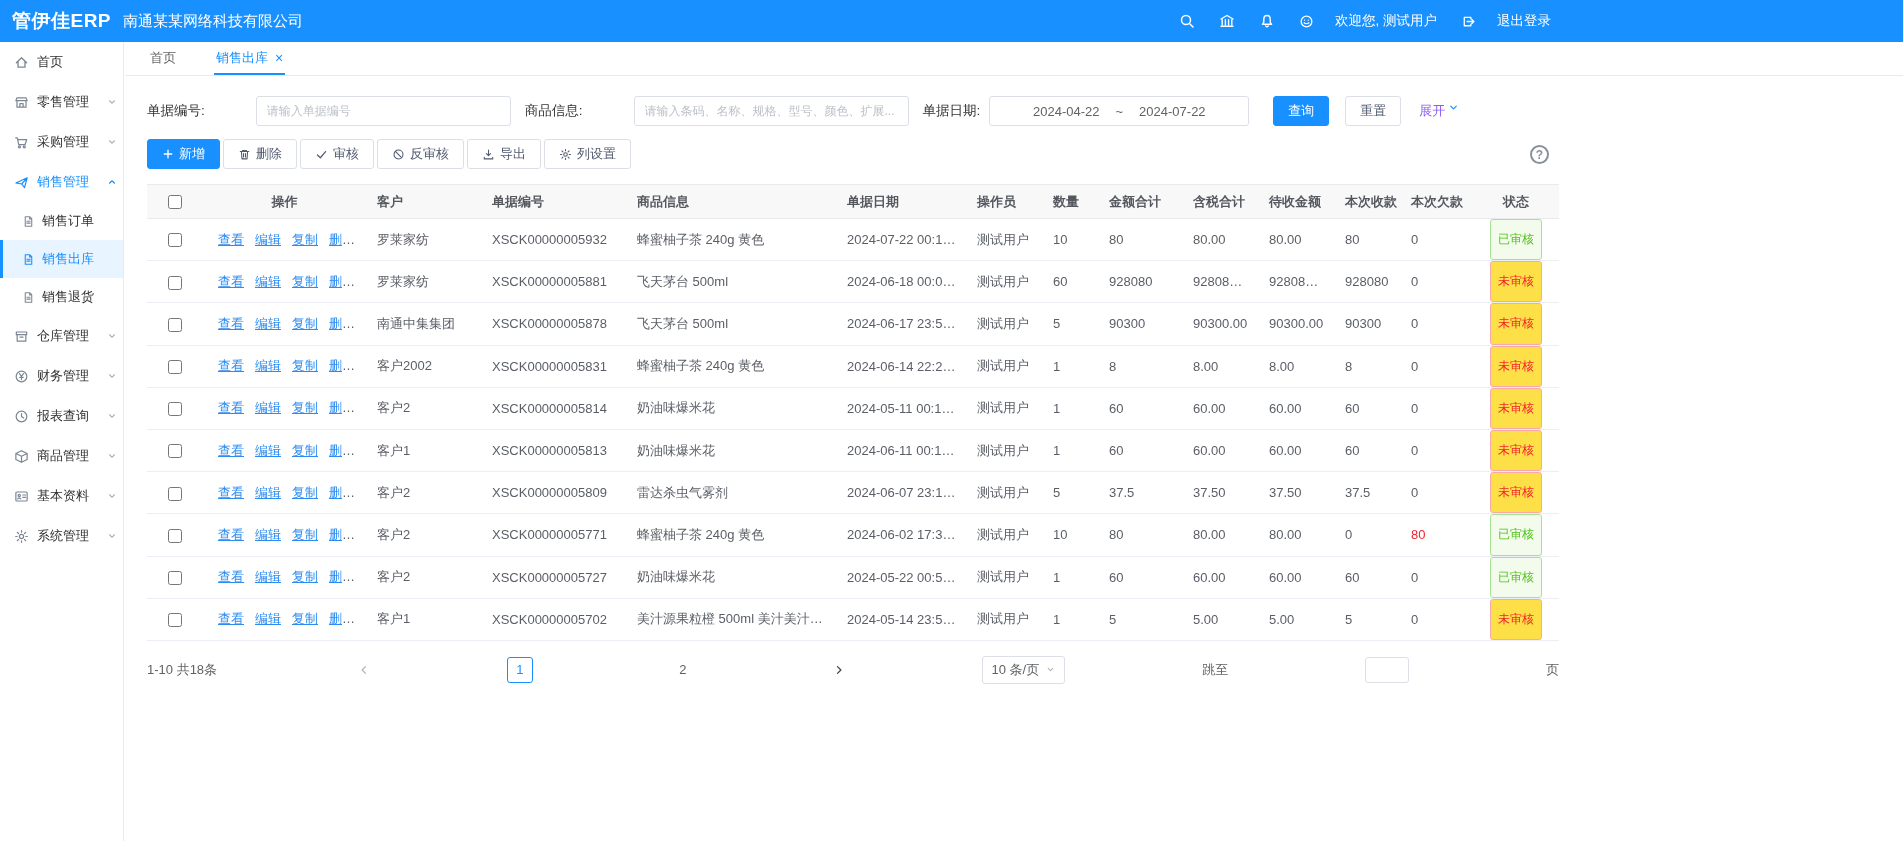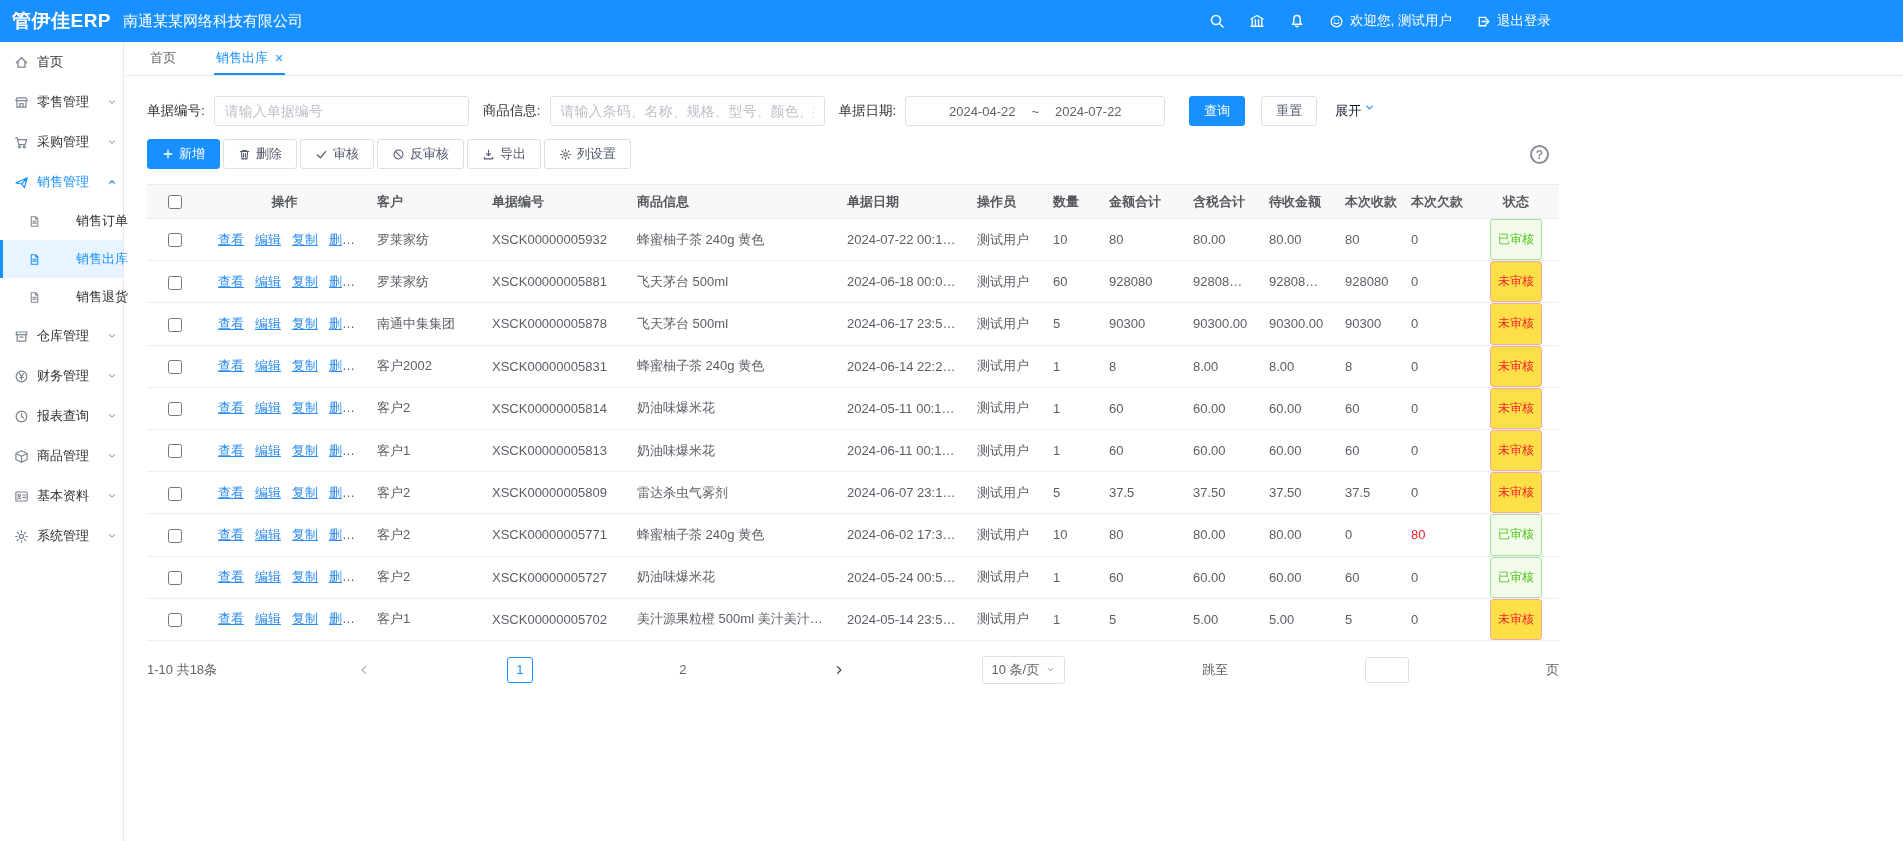--- a/index.html
+++ b/index.html
@@ -11,58 +11,58 @@
   }
   svg { display:block; }
 
   
   .topbar { position:absolute; top:0; left:0; width:1903px; height:42px; background:#1890ff; z-index:20; }
   .topbar-inner { width:1565px; height:100%; display:flex; align-items:center; }
   .logo { width:123px; text-align:center; color:#fff; font-size:19px; font-weight:bold; letter-spacing:.5px; white-space:nowrap; }
   .company { color:#fff; font-size:15px; white-space:nowrap; }
   .topbar-right { margin-left:auto; display:flex; align-items:center; gap:24px; color:#fff; padding-right:14px; }
   .tb-icon { cursor:pointer; display:flex; align-items:center; }
-  .tb-group { display:flex; align-items:center; gap:6px; cursor:pointer; font-size:13.5px; white-space:nowrap; }
+  .tb-group { display:flex; align-items:center; gap:21px; cursor:pointer; font-size:13.5px; white-space:nowrap; }
 
   
   .sidebar { position:absolute; top:42px; left:0; bottom:0; width:124px; background:#fff; border-right:1px solid #e8eaec; z-index:10; }
   .menu-item { height:40px; display:flex; align-items:center; padding:0 6px 0 14px; color:#303133; cursor:pointer; }
   .mi-icon { width:16px; display:flex; margin-right:7px; color:#7d8694; flex:none; }
   .mi-label { font-size:13px; flex:1; white-space:nowrap; }
   .mi-caret { display:flex; color:#aeb4bd; flex:none; }
   .menu-item.active-parent, .menu-item.active-parent .mi-icon, .menu-item.active-parent .mi-caret { color:#1890ff; }
-  .submenu-item { height:38px; display:flex; align-items:center; padding-left:28px; color:#303133; cursor:pointer; position:relative;gap:28px; }
+  .submenu-item { height:38px; display:flex; align-items:center; padding-left:22px; color:#303133; cursor:pointer; position:relative; }
   .submenu-item .mi-icon { width:14px; margin-right:6px; }
   .submenu-item.active { background:#e8f4ff; color:#1890ff; }
   .submenu-item.active .mi-icon { color:#1890ff; }
   .submenu-item.active::before { content:""; position:absolute; left:0; top:0; bottom:0; width:3px; background:#1890ff; }
 
   
   .main { position:absolute; top:42px; left:125px; right:0; bottom:0; background:#fff; }
   .tabbar { height:34px; border-bottom:1px solid #e8eaec; display:flex; align-items:stretch; padding-left:23px; gap:36px; }
   .tab { display:flex; align-items:center; gap:7px; font-size:13px; color:#666; cursor:pointer; border-bottom:2px solid transparent; padding:0 2px; }
   .tab.active { color:#1890ff; border-bottom-color:#1890ff; }
   .tab-close { font-size:14px; line-height:1; cursor:pointer; }
 
   .content { padding-left:22px; width:1434px; position:relative; }
 
   
   .filters { margin-top:20px; display:flex; align-items:center; }
   .f-group { display:flex; align-items:center; margin-right:14px; }
   .f-label { color:#333; font-size:13.5px; margin-right:9px; white-space:nowrap; }
-  .f-input { height:30px; border:1px solid #dcdfe6; border-radius:3px; padding:0 10px; font-size:14px; color:#4c1d95; outline:none; background:#fff; }
+  .f-input { height:30px; border:1px solid #dcdfe6; border-radius:3px; padding:0 10px; font-size:12px; color:#4c1d95; outline:none; background:#fff;margin-left:42px; }
   .f-input::placeholder { color:#bcc1c9; }
   .in-orderno { width:255px; }
   .in-product { width:275px; }
   .date-range { width:260px; height:30px; border:1px solid #dcdfe6; border-radius:3px; display:flex; align-items:center; justify-content:center; gap:16px; color:#606266; cursor:pointer; background:#fff; }
   .btn { height:30px; border-radius:3px; font-size:13px; padding:0 14px; cursor:pointer; border:1px solid #dcdfe6; background:#fff; color:#515a6e; display:inline-flex; align-items:center; gap:5px; white-space:nowrap; }
   .btn-primary { background:#1890ff; border-color:#1890ff; color:#fff; }
   .btn-search { margin-left:10px; }
   .btn-reset { margin-left:16px; }
-  .link-expand { color:#0f172a; margin-left:18px; display:inline-flex; align-items:flex-start; gap:3px; cursor:pointer; font-size:13px; }
+  .link-expand { color:#8b5cf6; margin-left:18px; display:inline-flex; align-items:flex-start; gap:3px; cursor:pointer; font-size:13px; }
 
   
   .toolbar { margin-top:13px; display:flex; align-items:center; gap:3px; position:relative; padding-right:10px; }
   .tb-btn-icon { display:flex; }
   .help-circle { position:absolute; right:10px; top:6px; width:19px; height:19px; border:2px solid #899099; border-radius:50%; color:#899099; display:flex; align-items:center; justify-content:center; font-size:12px; font-weight:bold; cursor:pointer; }
 
   
   .table-wrap { margin-top:15px; }
   table { border-collapse:collapse; width:1412px; table-layout:fixed; }
   thead th { background:#f8f8f9; height:34px; font-size:13px; color:#55595f; font-weight:bold; text-align:left; padding:0 10px; border-top:1px solid #e8eaec; border-bottom:1px solid #e8eaec; white-space:nowrap; overflow:hidden; }
@@ -596,21 +596,21 @@
       </tr>
 
       <tr>
         <td class="center"><input type="checkbox" class="chk" style=""></td>
         <td class="c-action">
           <a>查看</a><a>编辑</a><a>复制</a><a>删除</a>
         </td>
         <td>客户2</td>
         <td>XSCK00000005727</td>
         <td>奶油味爆米花</td>
-        <td>2024-05-24 00:50:36</td>
+        <td>2024-05-22 00:50:36</td>
         <td>测试用户</td>
         <td>1</td>
         <td>60</td>
         <td>60.00</td>
         <td>60.00</td>
         <td>60</td>
         <td>0</td>
         <td class="center">
           <span class="badge approved">已审核</span>
         </td>

